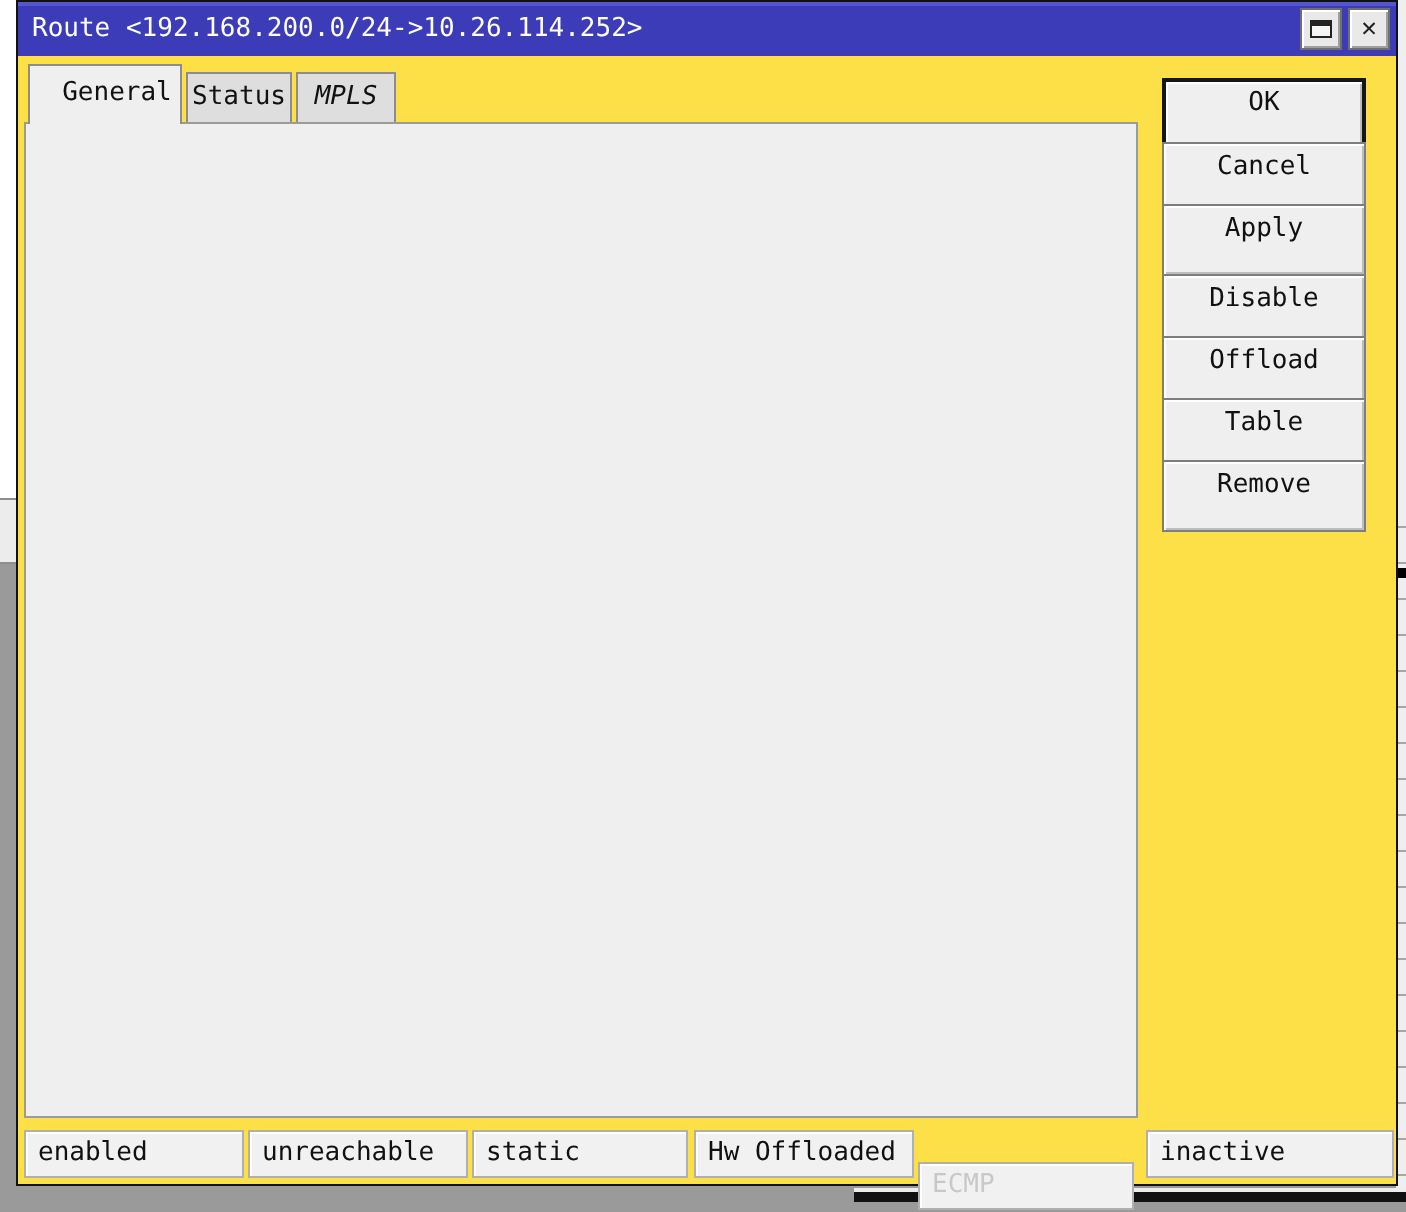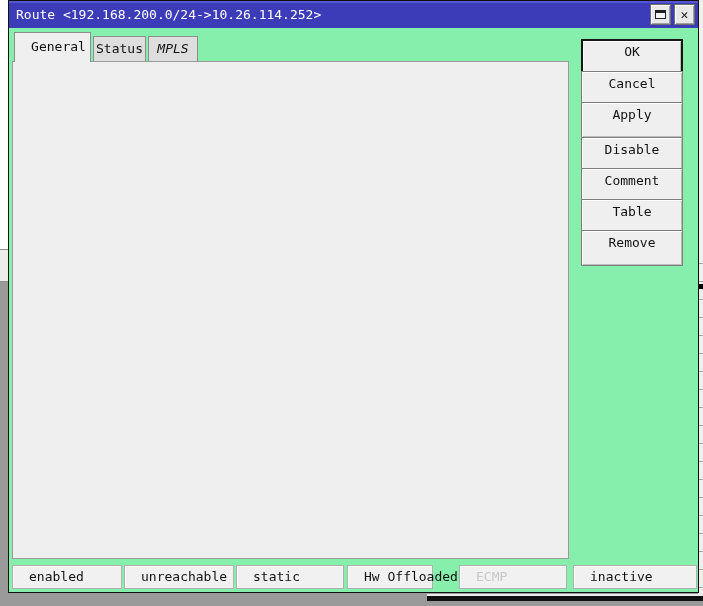--- a/index.html
+++ b/index.html
@@ -11,21 +11,21 @@
   .bg-left-white { position:absolute; left:0; top:0; width:9px; height:249px; background:#ffffff; }
   .bg-left-band  { position:absolute; left:0; top:249px; width:9px; height:33px; background:#ececec; border-top:1px solid #8f8f8f; border-bottom:1px solid #8f8f8f; }
   .bg-right-top  { position:absolute; left:698px; top:0; width:5px; height:246px; background:#efefef; }
   .bg-right-rows { position:absolute; left:698px; top:246px; width:5px; height:360px;
                    background:repeating-linear-gradient(#efefef 0 17px, #a6a6a6 17px 18px); }
   .bg-right-sel  { position:absolute; left:698px; top:284px; width:5px; height:5px; background:#000; }
   .bg-bottom-win { position:absolute; left:427px; top:594px; width:276px; height:12px;
                    background:linear-gradient(#ededed 0 2px, #111 2px 7px, #9a9a9a 7px 12px); }
 
   
-  .dialog { position:absolute; left:8px; top:0; width:691px; height:593px; background:#86efac; border:1px solid #111; }
+  .dialog { position:absolute; left:8px; top:0; width:691px; height:593px; background:#fde047; border:1px solid #111; }
 
   .titlebar { position:absolute; left:0; top:0; right:0; height:27px;
               background:linear-gradient(#5555cf 0 2px, #3c3cb8 2px 100%); }
   .title-text { position:absolute; left:7px; top:0; height:27px; line-height:27px; color:#ffffff; white-space:nowrap; }
   .tb-btn { position:absolute; top:3px; width:21px; height:21px; background:#e9e9e9;
             border:1px solid #6f6f6f; box-shadow:inset 1px 1px 0 #ffffff, inset -1px -1px 0 #9f9f9f;
             display:flex; align-items:center; justify-content:center; }
   .tb-max { right:27px; }
   .tb-close { right:3px; font-size:13px; font-weight:bold; color:#222; }
   .max-glyph { display:block; width:11px; height:9px; border:1px solid #222; border-top:3px solid #222; background:#f4f4f4; }
@@ -58,22 +58,22 @@
   .dd-tri { font-size:10px; line-height:8px; color:#111; }
 
   
   .btn { position:absolute; left:572px; width:102px; height:36px; background:#efefef;
          border:1px solid #7e7e7e; box-shadow:inset 1px 1px 0 #ffffff, inset -1px -1px 0 #bdbdbd;
          text-align:center; line-height:24px; cursor:pointer; }
   .btn-default { border:2px solid #161616; line-height:22px; }
 
   
   .scell { position:absolute; top:564px; height:24px; background:#f1f1f1; border:1px solid #b0b0b0;
-           box-shadow:inset 1px 1px 0 #ffffff; line-height:22px; padding-left:16px; white-space:nowrap; }
-  .scell-dim { color:#c8c8c8; }
+           box-shadow:inset 1px 1px 0 #ffffff; line-height:22px; padding-left:6px; white-space:nowrap; }
+  .scell-dim { color:#c8c8c8;margin-top:16px; }
 </style>
 </head>
 <body>
 
 <div class="screen">
 
   <div class="bg-left-white"></div>
   <div class="bg-left-band"></div>
   <div class="bg-right-top"></div>
   <div class="bg-right-rows"></div>
@@ -151,25 +151,25 @@
 
     <div class="sep" style="top:470px"></div>
 
     <div class="checkbox" style="top:482px"></div>
     <div class="cb-label" style="top:481px">Blackhole</div>
 
     <div class="btn btn-default" style="top:38px">OK</div>
     <div class="btn" style="top:70px">Cancel</div>
     <div class="btn" style="top:101px">Apply</div>
     <div class="btn" style="top:136px">Disable</div>
-    <div class="btn" style="top:167px">Comment</div>
+    <div class="btn" style="top:167px">Offload</div>
     <div class="btn" style="top:198px">Table</div>
     <div class="btn" style="top:229px">Remove</div>
 
     <div class="scell" style="left:3px;width:110px">enabled</div>
     <div class="scell" style="left:115px;width:110px">unreachable</div>
     <div class="scell" style="left:227px;width:108px">static</div>
-    <div class="scell" style="left:338px;width:86px">Hw Offloaded</div>
+    <div class="scell" style="left:338px;width:110px">Hw Offloaded</div>
     <div class="scell scell-dim" style="left:450px;width:108px">ECMP</div>
     <div class="scell" style="left:564px;width:124px">inactive</div>
 
   </div>
 </div>
 
 </body></html>

